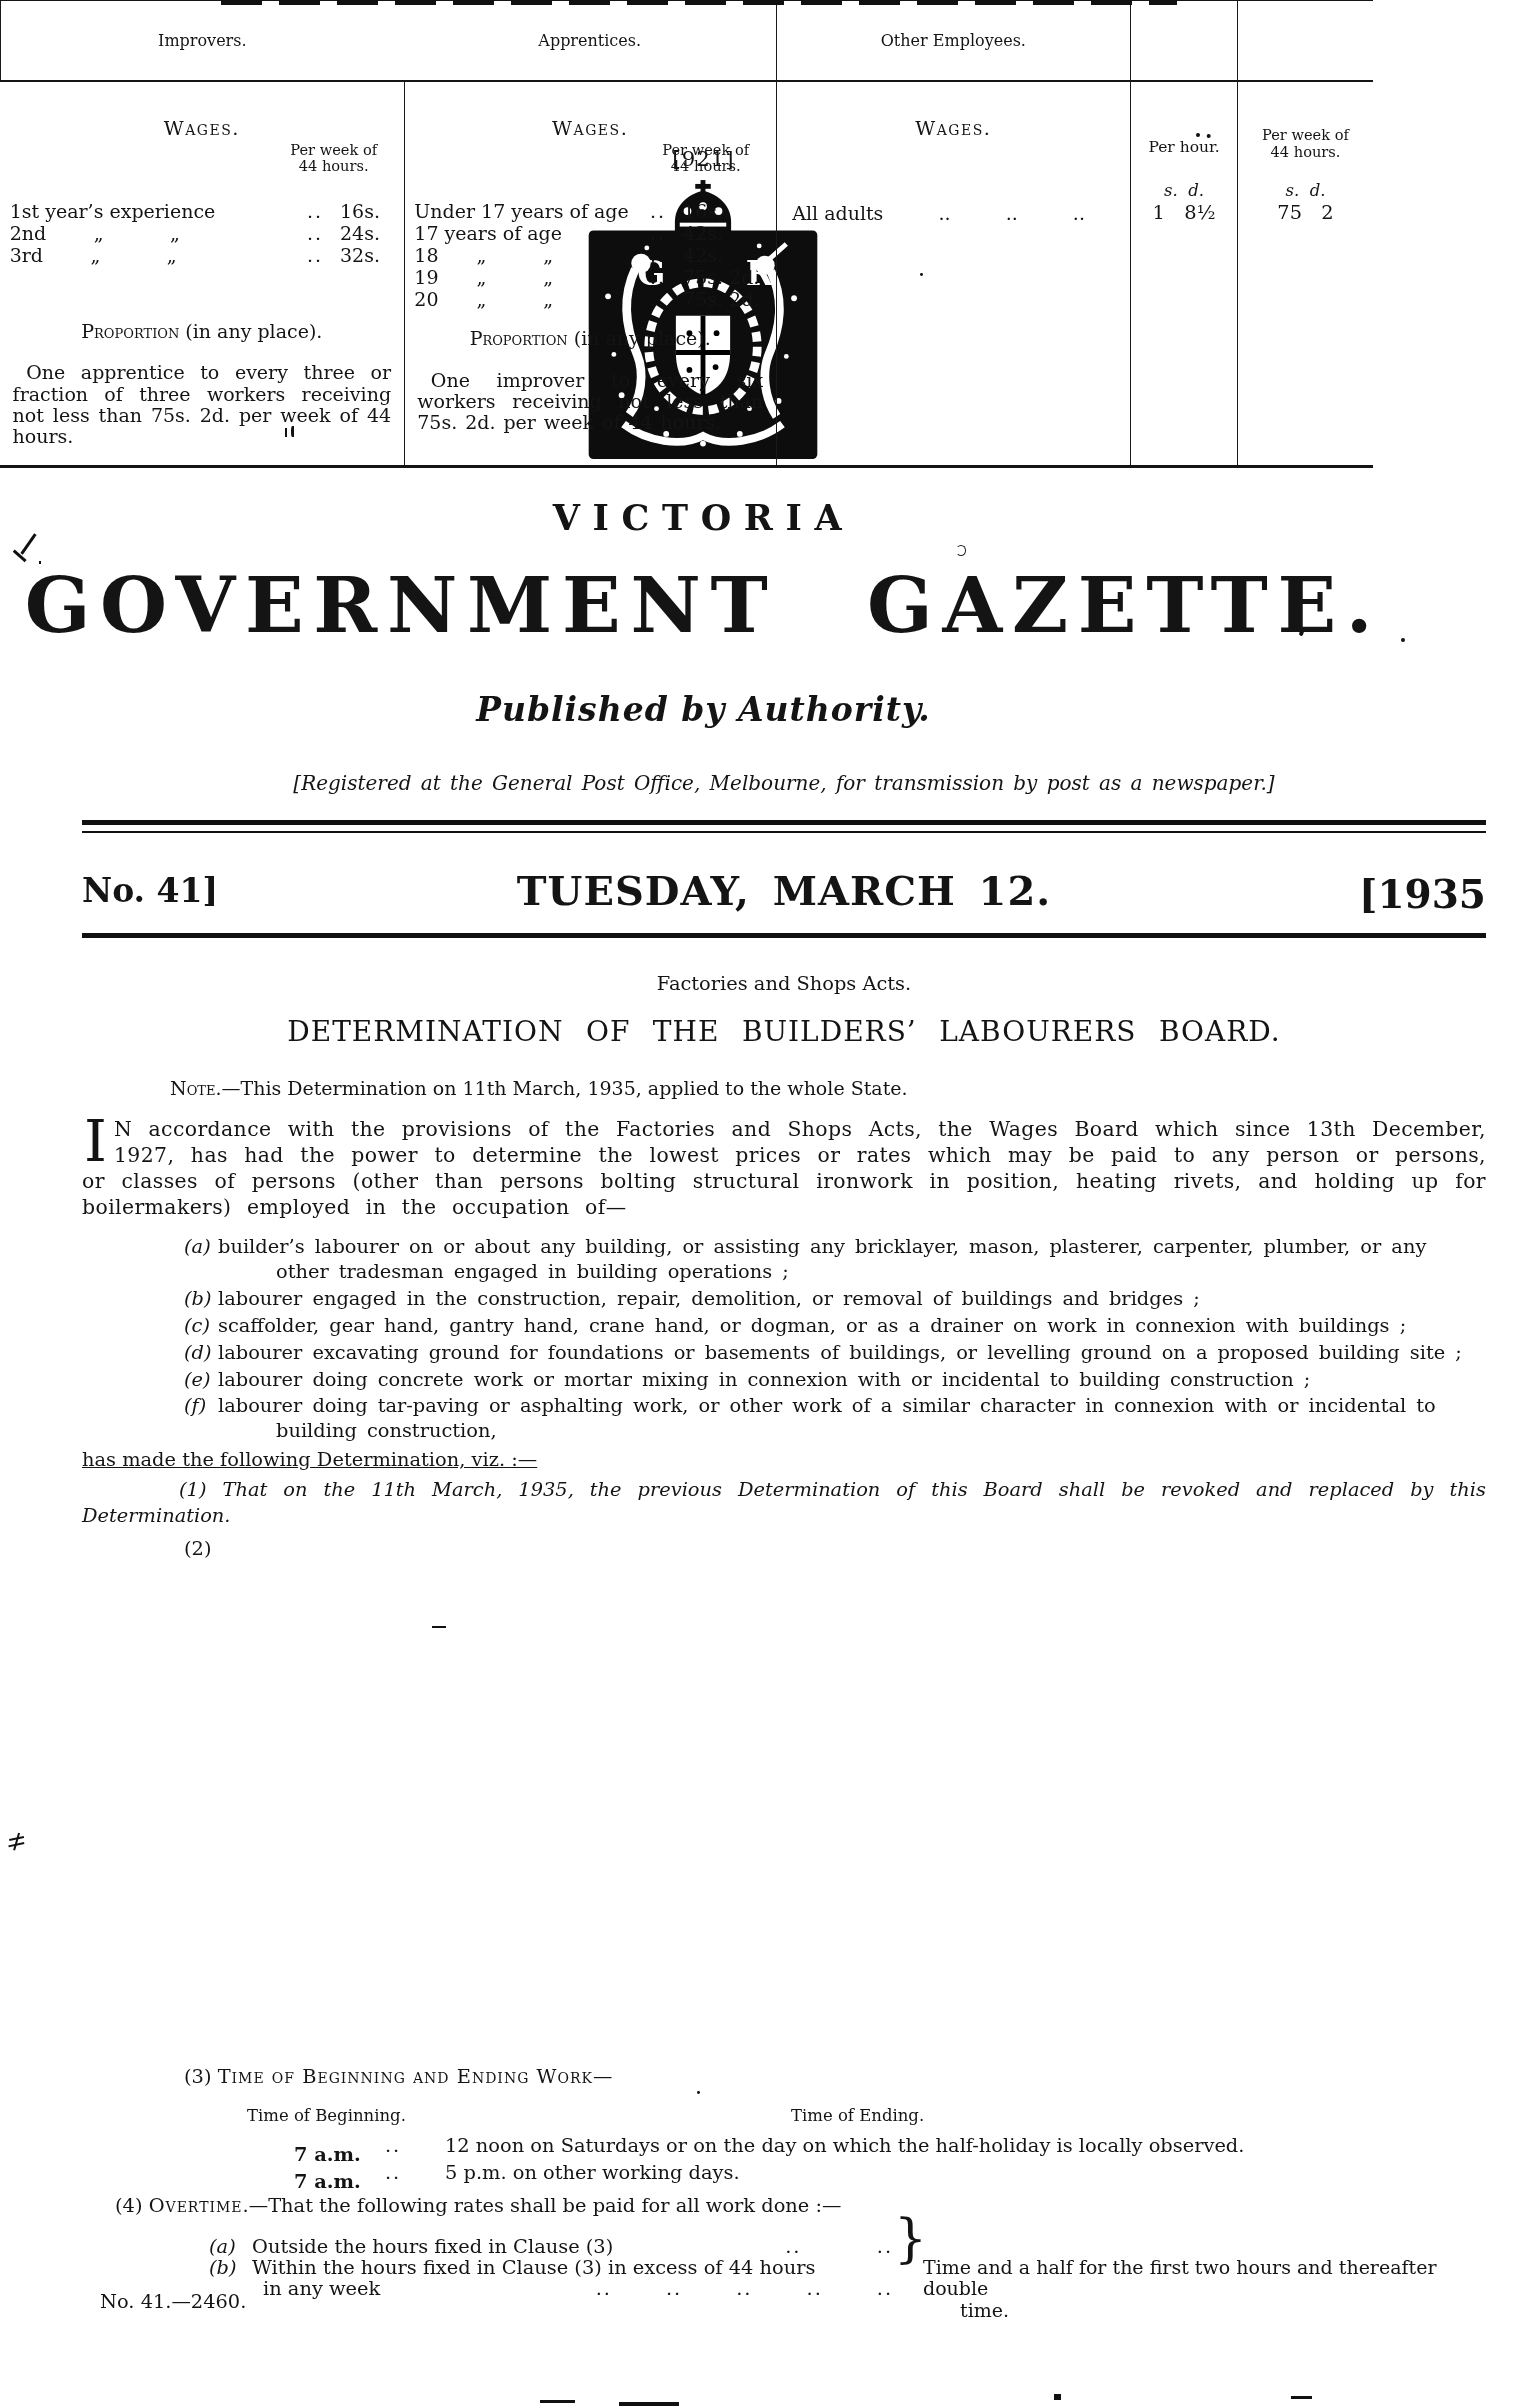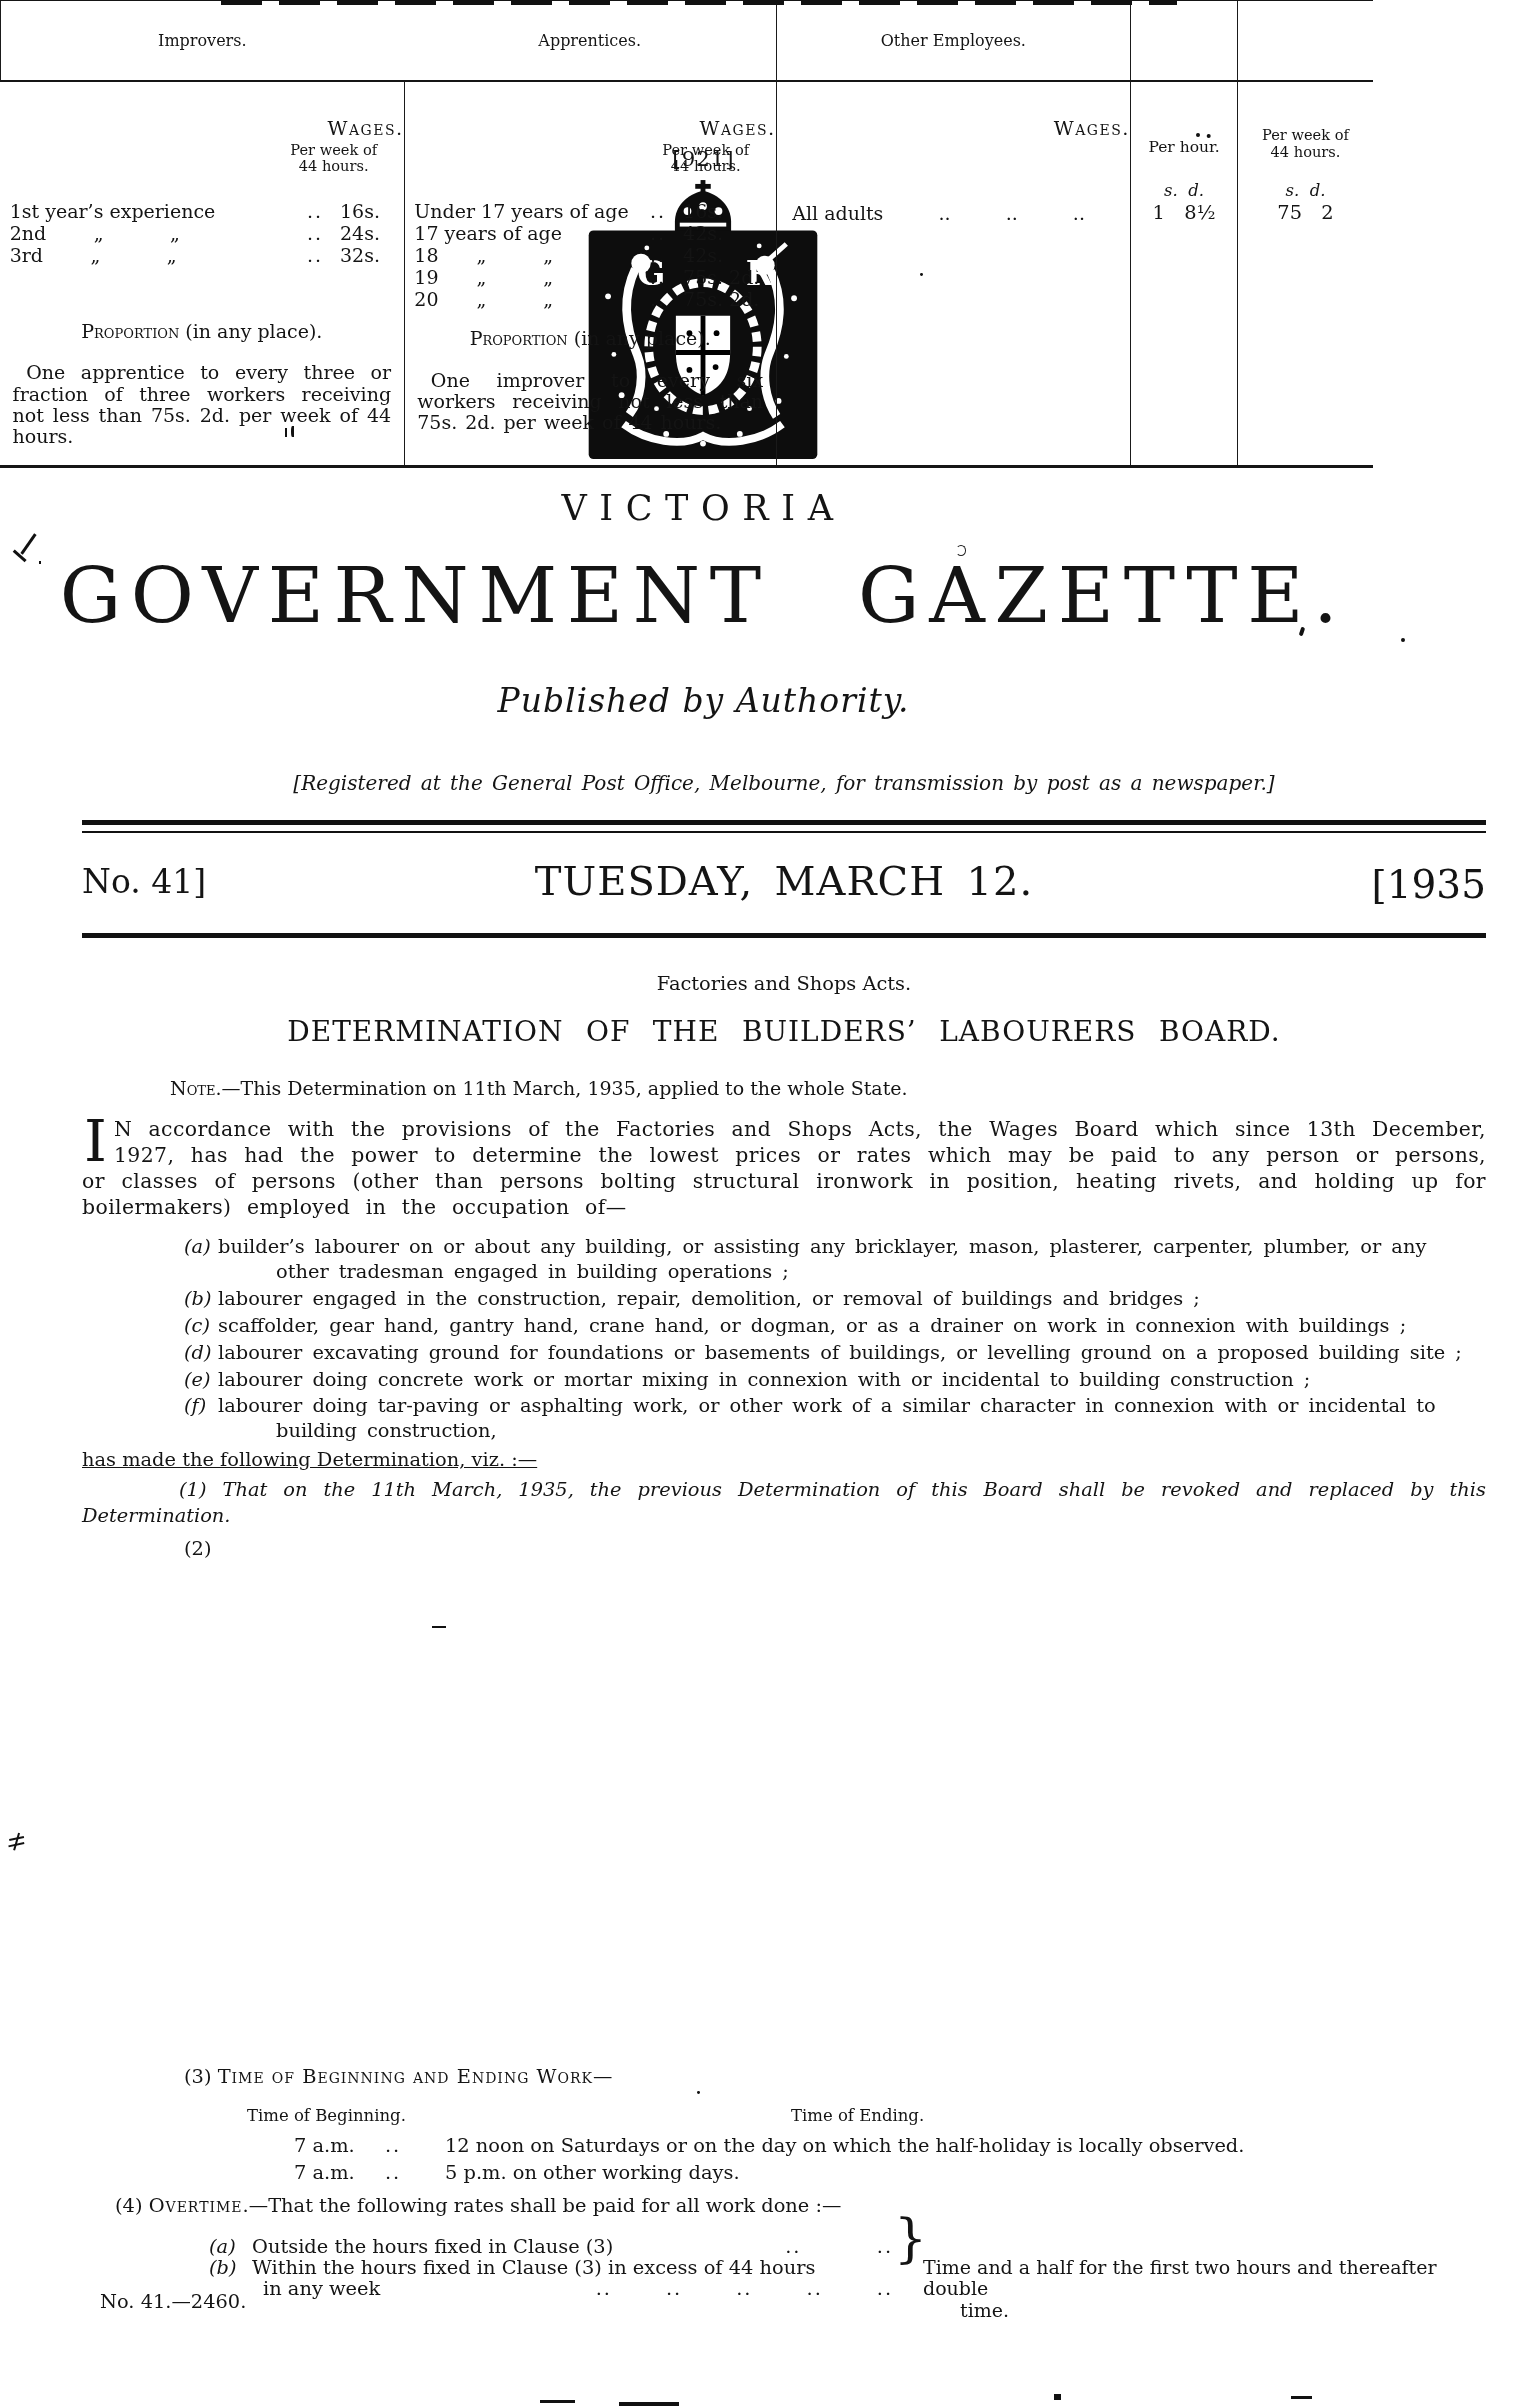--- a/index.html
+++ b/index.html
@@ -1,19 +1,19 @@
 <!DOCTYPE html>
 <html><head>
 <meta charset="utf-8">
 <style>
   html,body{margin:0;padding:0;background:#e8e8e8;}
   .page{position:relative;width:1522px;height:2407px;background:#ffffff;overflow:hidden;
         font-family:"DejaVu Serif","Liberation Serif",serif;color:#141414;}
   .abs{position:absolute;}
-  .b{font-weight:normal;}
+  .b{font-weight:bold;margin-top:9px;}
   .i{font-style:italic;}
   .sc{font-variant:small-caps;}
   .band{left:82px;width:1404px;}
   .cband{left:0px;width:1407px;text-align:center;}
 
   
   #pgnum{top:146px;font-size:21.3px;letter-spacing:1px;}
   #arms{left:579px;top:180px;}
   #victoria{top:488px;font-size:35px;letter-spacing:12.6px;}
   #gaztitle{top:551px;font-size:77px;letter-spacing:9.7px;word-spacing:53px;}
@@ -40,21 +40,21 @@
   #made{left:82px;top:1448px;font-size:19.4px;text-decoration:underline;}
   #cl1{left:82px;top:1477px;width:1404px;text-align:justify;text-indent:97px;font-size:19.4px;line-height:26px;word-spacing:6.8px;font-style:italic;}
   #cl2{left:184px;top:1537px;font-size:19.4px;}
 
   
   #wtable{left:87px;top:1564px;width:1373px;height:464px;border-top:1.9px solid #151515;border-bottom:3.9px solid #151515;
           display:grid;grid-template-columns:29.4% 27.1% 25.8% 7.8% 9.9%;grid-template-rows:81px 1fr;font-size:19px;}
   .th{border-bottom:2.9px solid #151515;display:flex;align-items:center;justify-content:center;font-size:16px;}
   .bl{border-left:1.9px solid #1a1a1a;}
   .cell{position:relative;overflow:hidden;}
-  .wages{margin-top:35px;text-align:right;font-variant:small-caps;font-size:19.4px;letter-spacing:1.5px;}
+  .wages{margin-top:35px;text-align:center;font-variant:small-caps;font-size:19.4px;letter-spacing:1.5px;}
   .pwsub{width:109px;margin:1.9px 15.5px 0 auto;text-align:center;font-size:14.6px;line-height:16.5px;}
   .wrows{margin-top:25px;}
   .wrow{display:flex;align-items:baseline;padding:0 9.7px;line-height:22px;}
   .wlab{white-space:pre;}
   .wsp{flex:1;}
   .wdots{width:33px;letter-spacing:1.9px;}
   .wval{width:54px;}
   .col-b .wval{width:83px;}
   .prop-t{text-align:center;font-size:19px;}
   .col-a .prop-t{margin-top:54px;}

